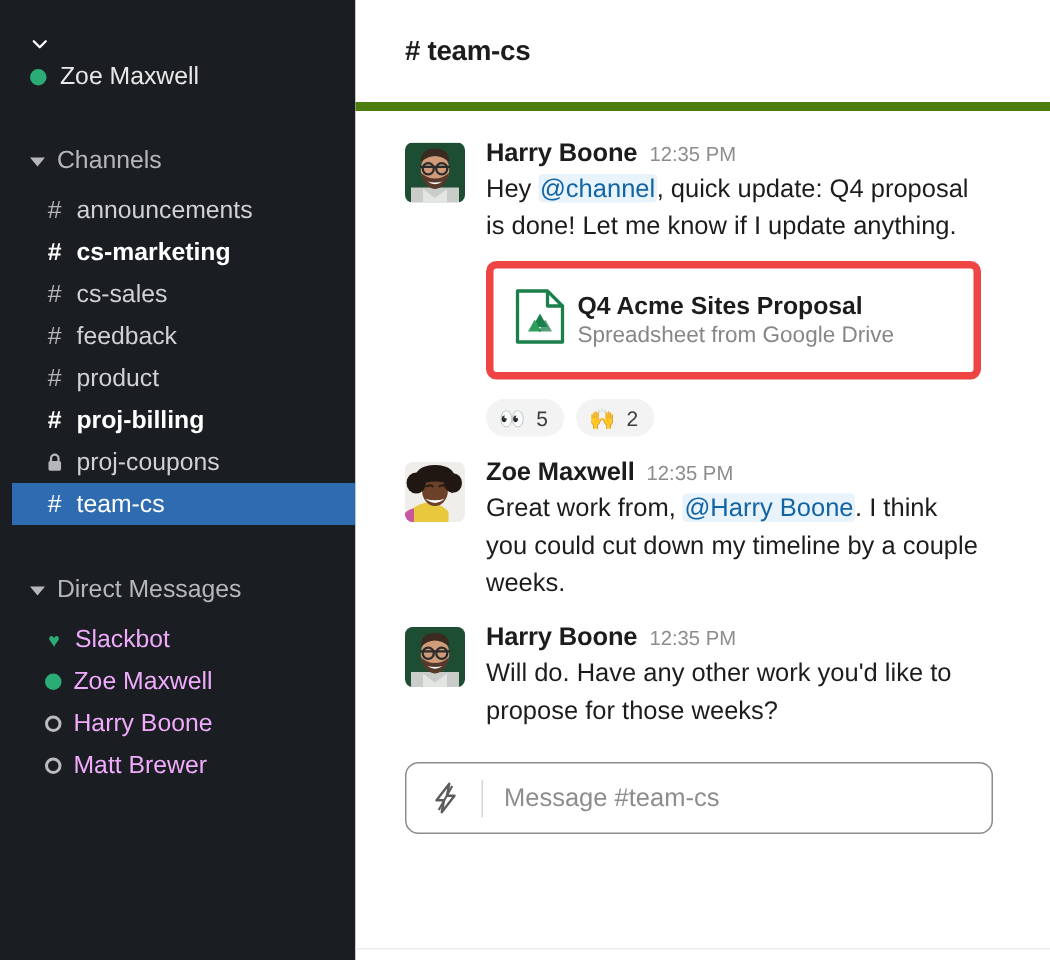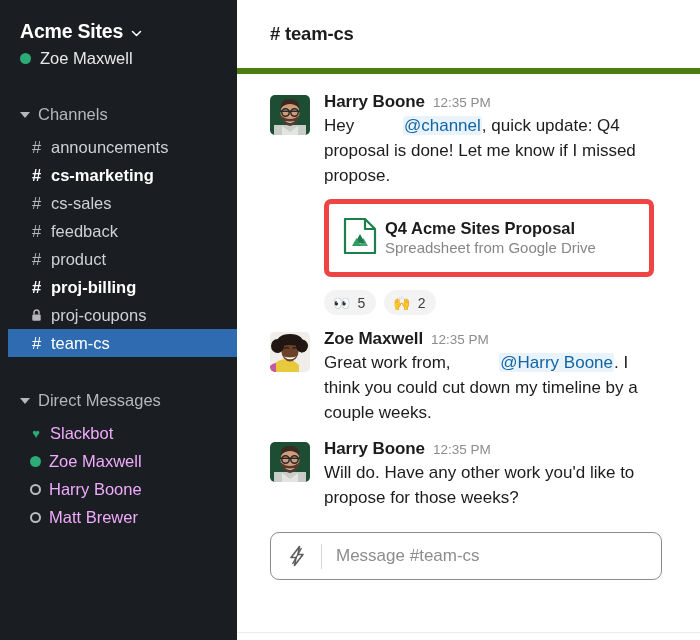--- a/index.html
+++ b/index.html
@@ -203,21 +203,20 @@
     font-size: 17px;
     color: #1d1c1d;
     line-height: 25px;
     max-width: 330px;
   }
   .mention {
     color: #1264a3;
     background: #e8f3fc;
     border-radius: 3px;
     padding: 0 1px;
-    margin-left: 44px;
   }
 
   .file-card {
     margin-top: 11px;
     border: 5px solid #ef4444;
     border-radius: 7px;
     padding: 13px 14px;
     display: flex;
     align-items: center;
     gap: 8px;
@@ -295,21 +294,20 @@
   }
 </style>
 </head>
 <body>
 
 <div class="app">
 
   <div class="sidebar">
 
     <div class="ws-header">
-      <span class="ws-name">Acme Sites</span>
       <span class="ws-chevron">
         <svg width="13" height="13" viewBox="0 0 13 13">
             <path d="M2.5 4.5 L6.5 8.5 L10.5 4.5" fill="none" stroke="#ffffff" stroke-width="1.5" stroke-linecap="round" stroke-linejoin="round"></path>
           </svg>
       </span>
     </div>
 
     <div class="ws-user">
       <span class="dot-filled"></span>
       <span class="ws-user-name">Zoe Maxwell</span>
@@ -406,21 +404,21 @@
             <circle cx="15.5" cy="17.5" r="3.7" fill="none" stroke="#2b2b2b" stroke-width="1.5"></circle>
             <circle cx="24.5" cy="17.5" r="3.7" fill="none" stroke="#2b2b2b" stroke-width="1.5"></circle>
             <path d="M15 26 q5 3.5 10 0 q-5 1.3 -10 0 Z" fill="#ffffff"></path>
           </svg>
         </div>
         <div class="msg-body">
           <div class="msg-meta">
             <span class="msg-author">Harry Boone</span>
             <span class="msg-time">12:35 PM</span>
           </div>
-          <div class="msg-text"><span>Hey </span><span class="mention">@channel</span><span>, quick update: Q4 proposal is done! Let me know if I missed propose.</span></div>
+          <div class="msg-text"><span>Hey </span><span class="mention">@channel</span><span>, quick update: Q4 proposal is done! Let me know if I update anything.</span></div>
 
           <div class="file-card">
             <span>
               <svg width="34" height="38" viewBox="0 0 34 38">
                 <path d="M2 2 h20 l10 10 v24 h-30 Z" fill="#ffffff" stroke="#1a7f4b" stroke-width="2.2" stroke-linejoin="round"></path>
                 <path d="M22 2 v10 h10" fill="none" stroke="#1a7f4b" stroke-width="2.2" stroke-linejoin="round"></path>
                 <path d="M17 17 L22 26 L12 26 Z" fill="#1a7f4b"></path>
                 <path d="M13.5 21 L9 29 h9 Z" fill="#2f9e5e"></path>
                 <path d="M20.5 21 L25 29 h-9 Z" fill="#1a7f4b" opacity="0.75"></path>
               </svg>

